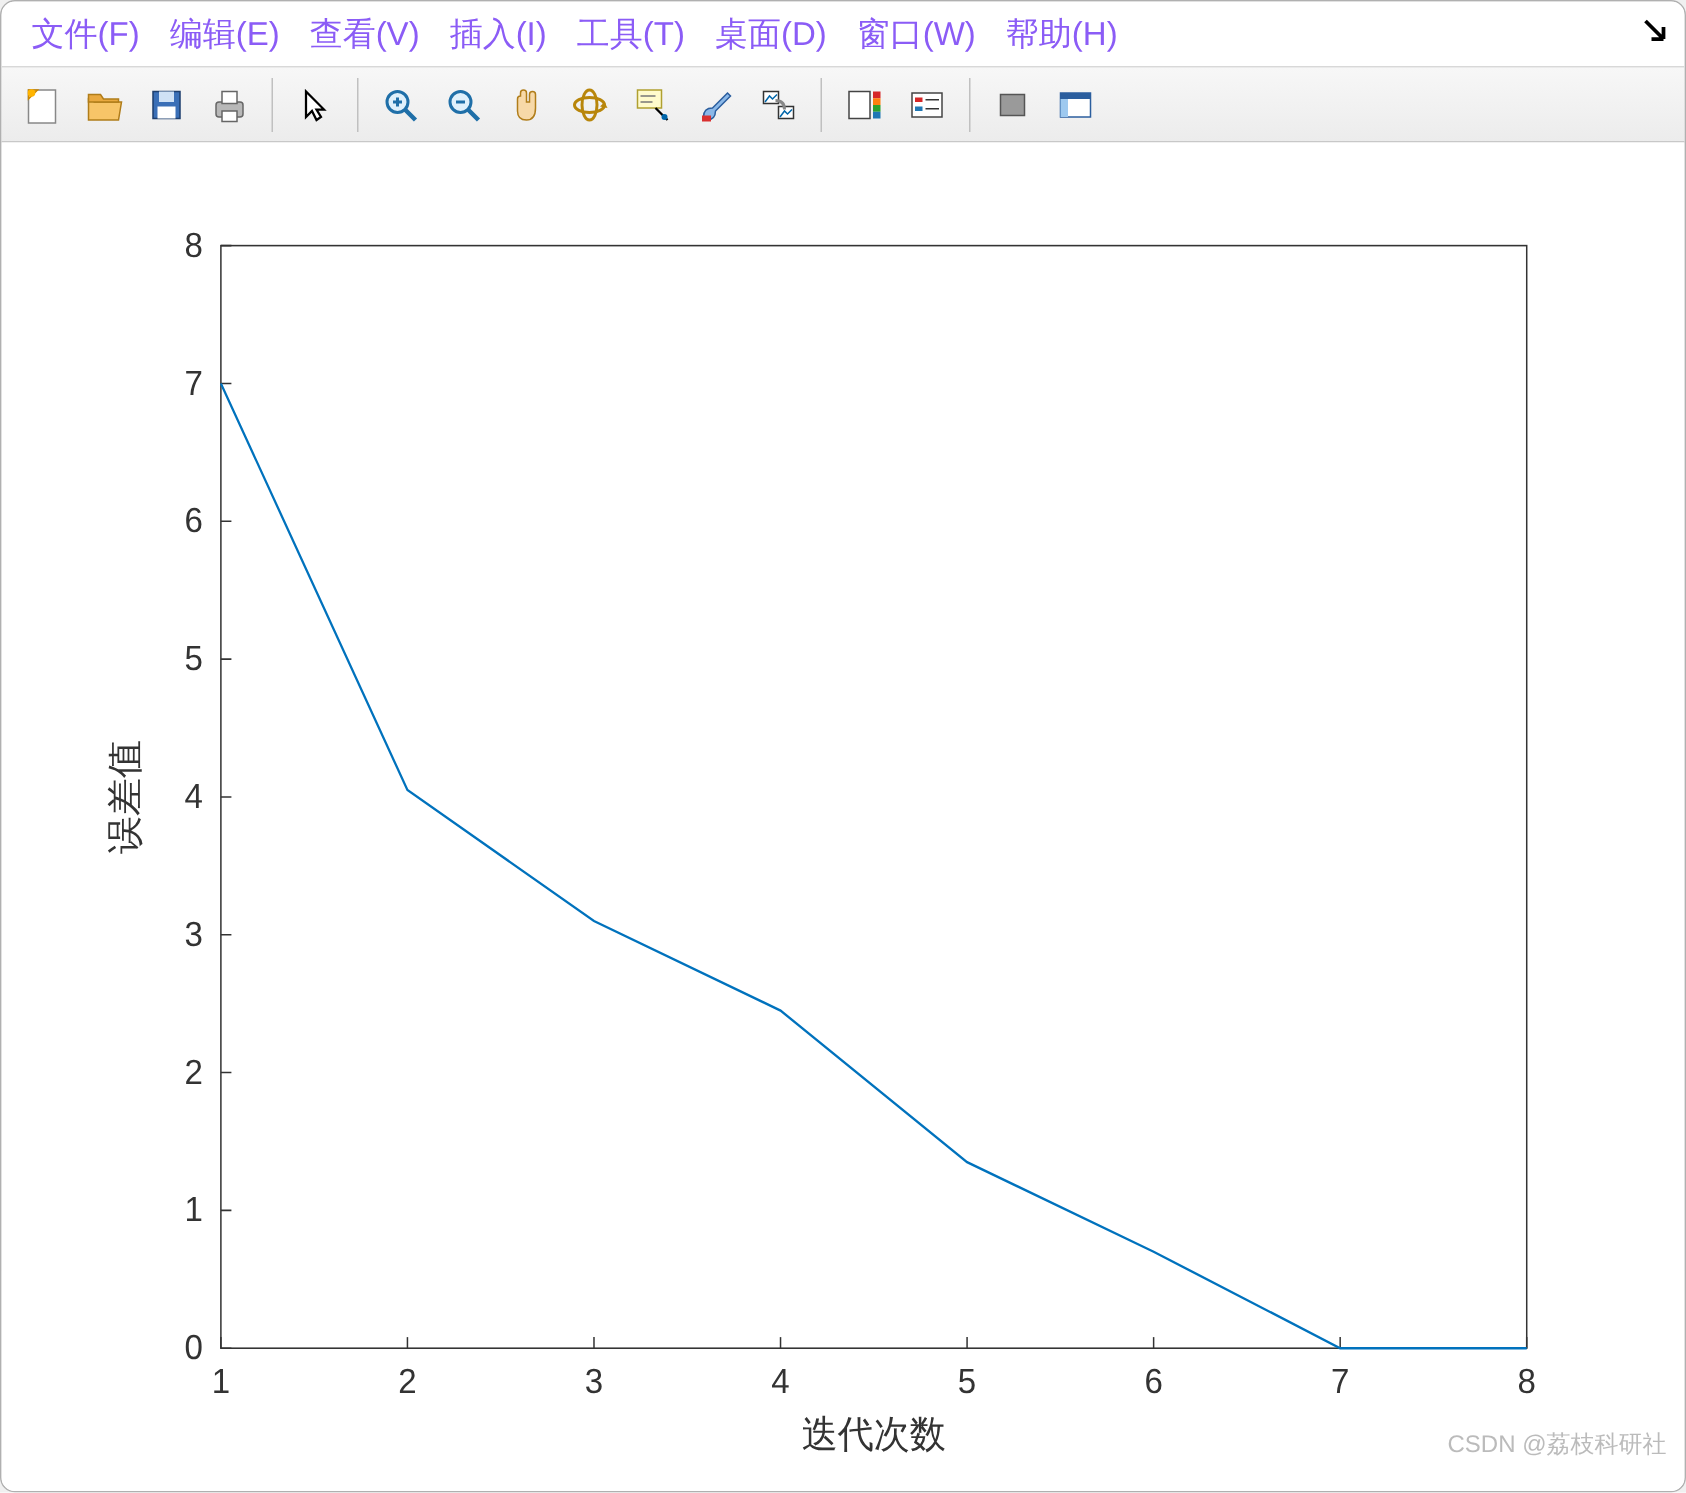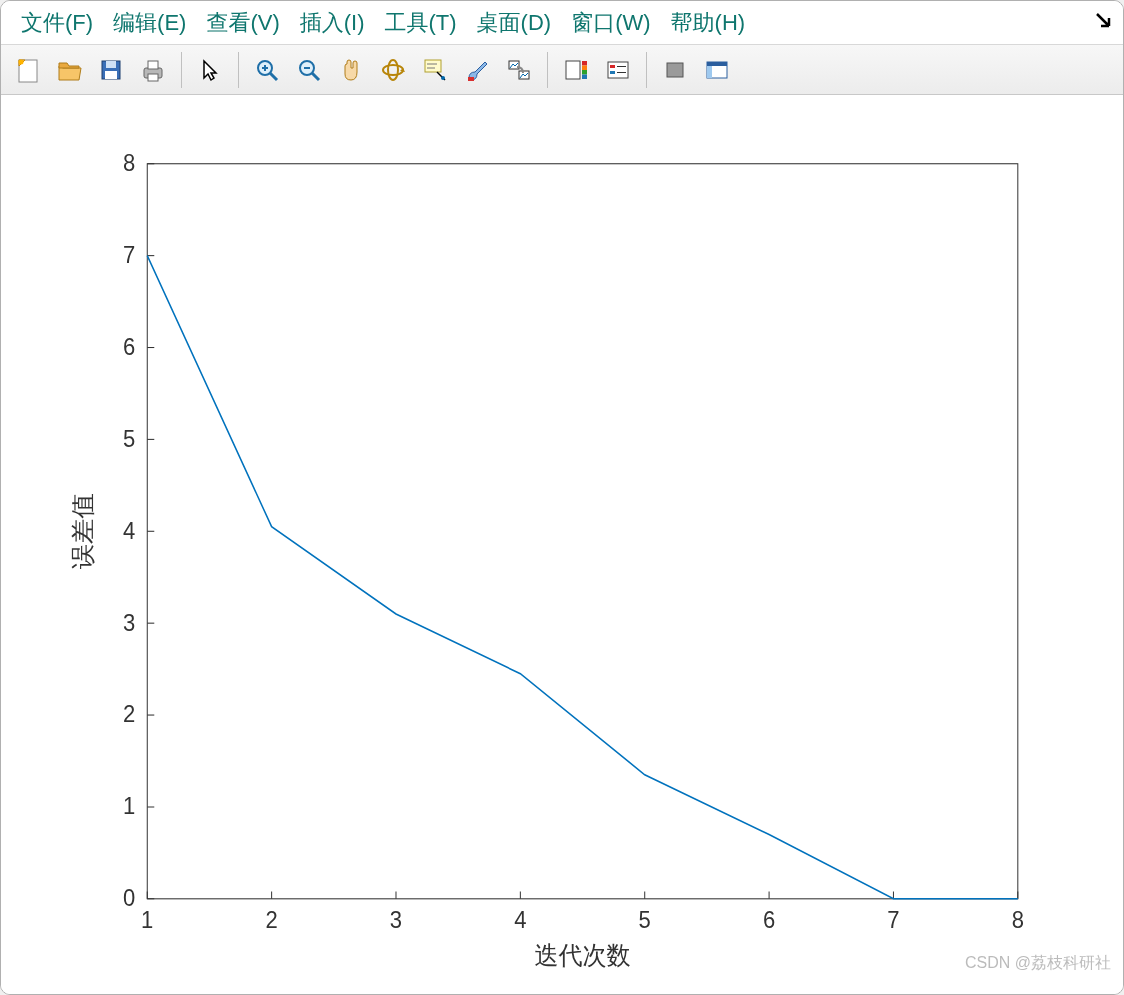--- a/index.html
+++ b/index.html
@@ -43,21 +43,21 @@
   display: flex; align-items: center; justify-content: center;
   cursor: pointer;
 }
 .menubar {
   height: 44px;
   background: #ffffff;
   display: flex;
   align-items: center;
   padding: 0 10px;
   font-size: 22px;
-  color: #0f766e;
+  color: #8b5cf6;
   border-bottom: 1px solid #d8d8d8;
   position: relative;
 }
 .menubar .menu-item {
   padding: 4px 10px;
   cursor: pointer;
 }
 .menubar .dock-arrow {
   position: absolute;
   right: 10px;

